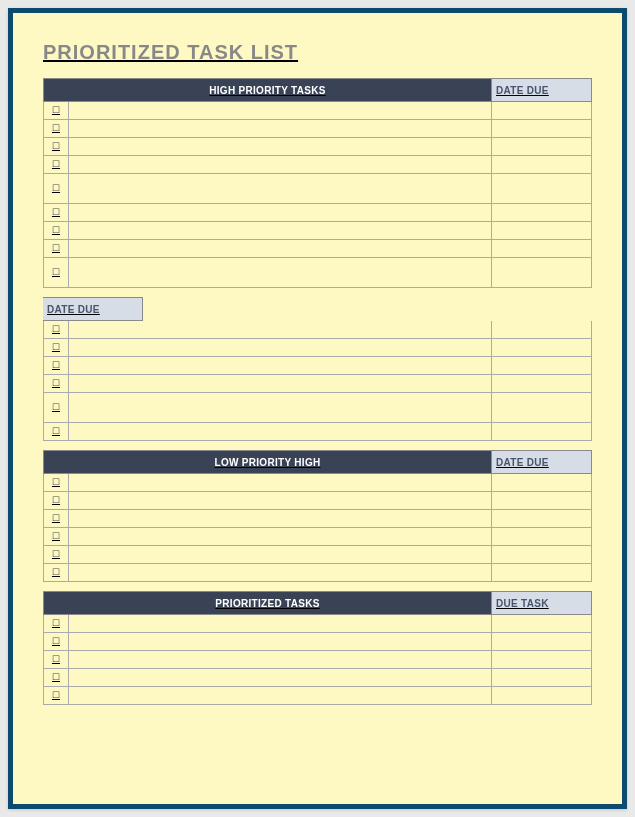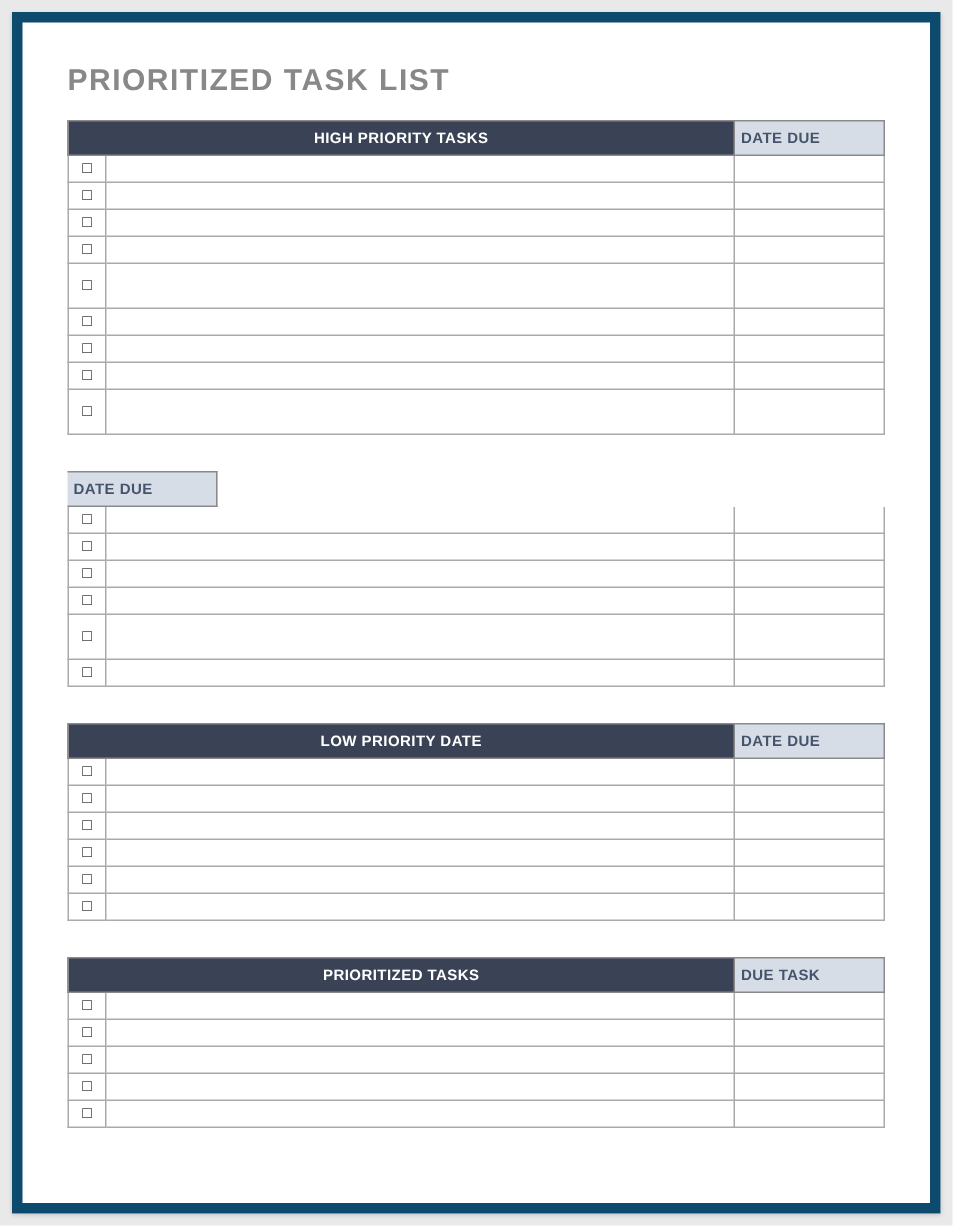--- a/index.html
+++ b/index.html
@@ -4,36 +4,37 @@
 <style>
   * { box-sizing: border-box; margin: 0; padding: 0; }
   body {
     background: #e9e9e9;
     font-family: Arial, Helvetica, sans-serif;
     width: 635px;
     height: 817px;
     padding: 8px;
   }
   .page {
-    background: #ffffff;
+    background: #fef9c3;
     width: 100%;
     height: 100%;
-    border: 7px solid #0c4a6e;
+    border: 5px solid #0c4a6e;
     box-shadow: 0 1px 3px rgba(0,0,0,0.15);
     padding: 28px 30px 30px 30px;
+    text-decoration: underline;
   }
   .title {
     font-size: 20px;
     font-weight: bold;
     letter-spacing: 1px;
     color: #888;
     margin-bottom: 14px;
   }
   .section {
-    margin-bottom: 24px;
+    margin-bottom: 9px;
   }
   .section-header {
     display: flex;
     font-size: 10px;
     font-weight: bold;
     letter-spacing: 0.3px;
   }
   .hdr-task {
     flex: 1 1 auto;
     background: #3a4356;
@@ -214,21 +215,21 @@
             <div class="cell-check">
               <span class="checkbox-glyph">☐</span>
             </div>
             <div class="cell-task"></div>
             <div class="cell-date"></div>
           </div>
         </div>
       </div>
       <div class="section">
         <div class="section-header">
-          <div class="hdr-task">LOW PRIORITY DATE</div>
+          <div class="hdr-task">LOW PRIORITY HIGH</div>
           <div class="hdr-date">DATE DUE</div>
         </div>
         <div class="rows">
           <div class="row">
             <div class="cell-check">
               <span class="checkbox-glyph">☐</span>
             </div>
             <div class="cell-task"></div>
             <div class="cell-date"></div>
           </div>

